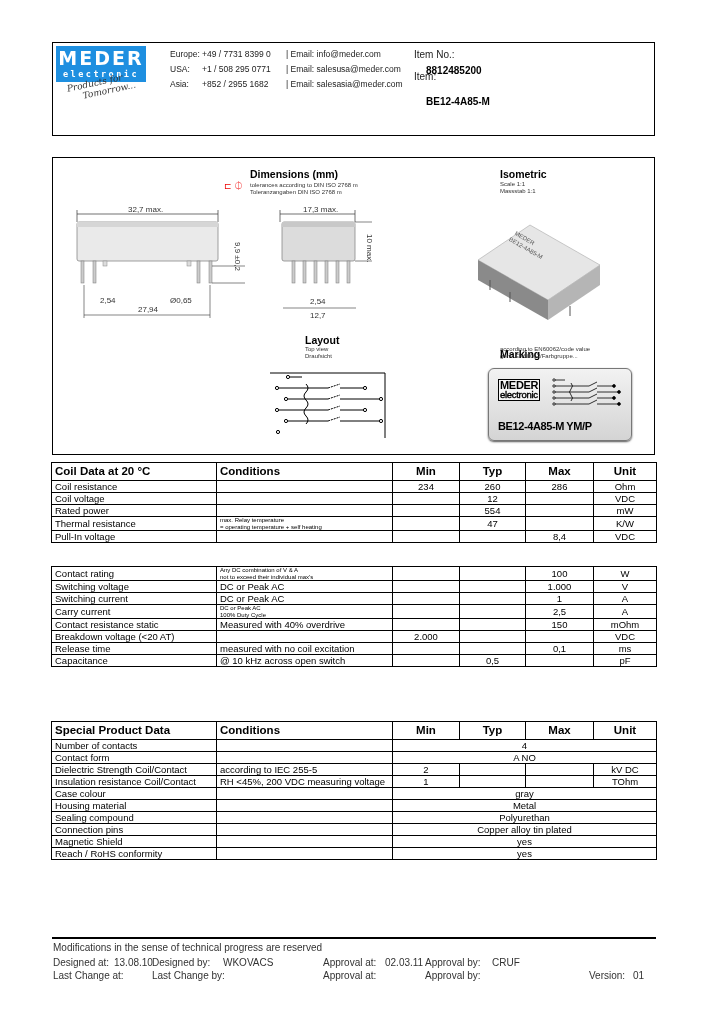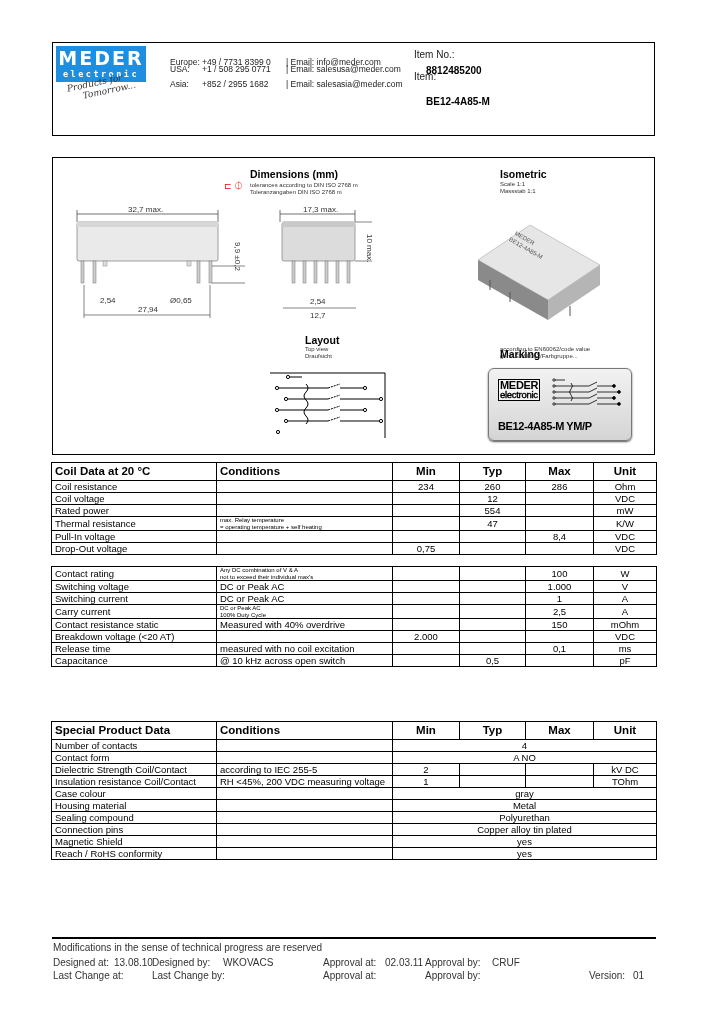--- a/index.html
+++ b/index.html
@@ -38,21 +38,21 @@
 <div class="abs hdr-box"></div>
 <div class="abs logo">
   <div class="l1">MEDER</div>
   <div class="l2">electronic</div>
 </div>
 <div class="abs slogan">
   <div>Products for</div>
   <div style="padding-left:14px">Tomorrow...</div>
 </div>
 
-<div class="abs contact-row" style="left:170px;top:57px">
+<div class="abs contact-row" style="left:170px;top:49px">
   <span style="display:inline-block;width:32px">Europe:</span><span style="display:inline-block;width:84px">+49 / 7731 8399 0</span><span>| Email: info@meder.com</span>
 </div>
 <div class="abs contact-row" style="left:170px;top:64px">
   <span style="display:inline-block;width:32px">USA:</span><span style="display:inline-block;width:84px">+1 / 508 295 0771</span><span>| Email: salesusa@meder.com</span>
 </div>
 <div class="abs contact-row" style="left:170px;top:79px">
   <span style="display:inline-block;width:32px">Asia:</span><span style="display:inline-block;width:84px">+852 / 2955 1682</span><span>| Email: salesasia@meder.com</span>
 </div>
 
 <div class="abs item-lbl" style="left:414px;top:49px">Item No.:</div>
@@ -263,28 +263,20 @@
         <td class="c">K/W</td>
       </tr>
   <tr>
         <td>Pull-In voltage</td>
         <td></td>
         <td class="c"></td>
         <td class="c"></td>
         <td class="c">8,4</td>
         <td class="c">VDC</td>
       </tr>
-  <tr>
-        <td>Drop-Out voltage</td>
-        <td></td>
-        <td class="c">0,75</td>
-        <td class="c"></td>
-        <td class="c"></td>
-        <td class="c">VDC</td>
-      </tr>
 </tbody>
   </table>
 
 <table class="dt" style="top:566px">
   <colgroup>
       <col style="width:165px">
       <col style="width:176px">
       <col style="width:67px">
       <col style="width:66px">
       <col style="width:68px">

